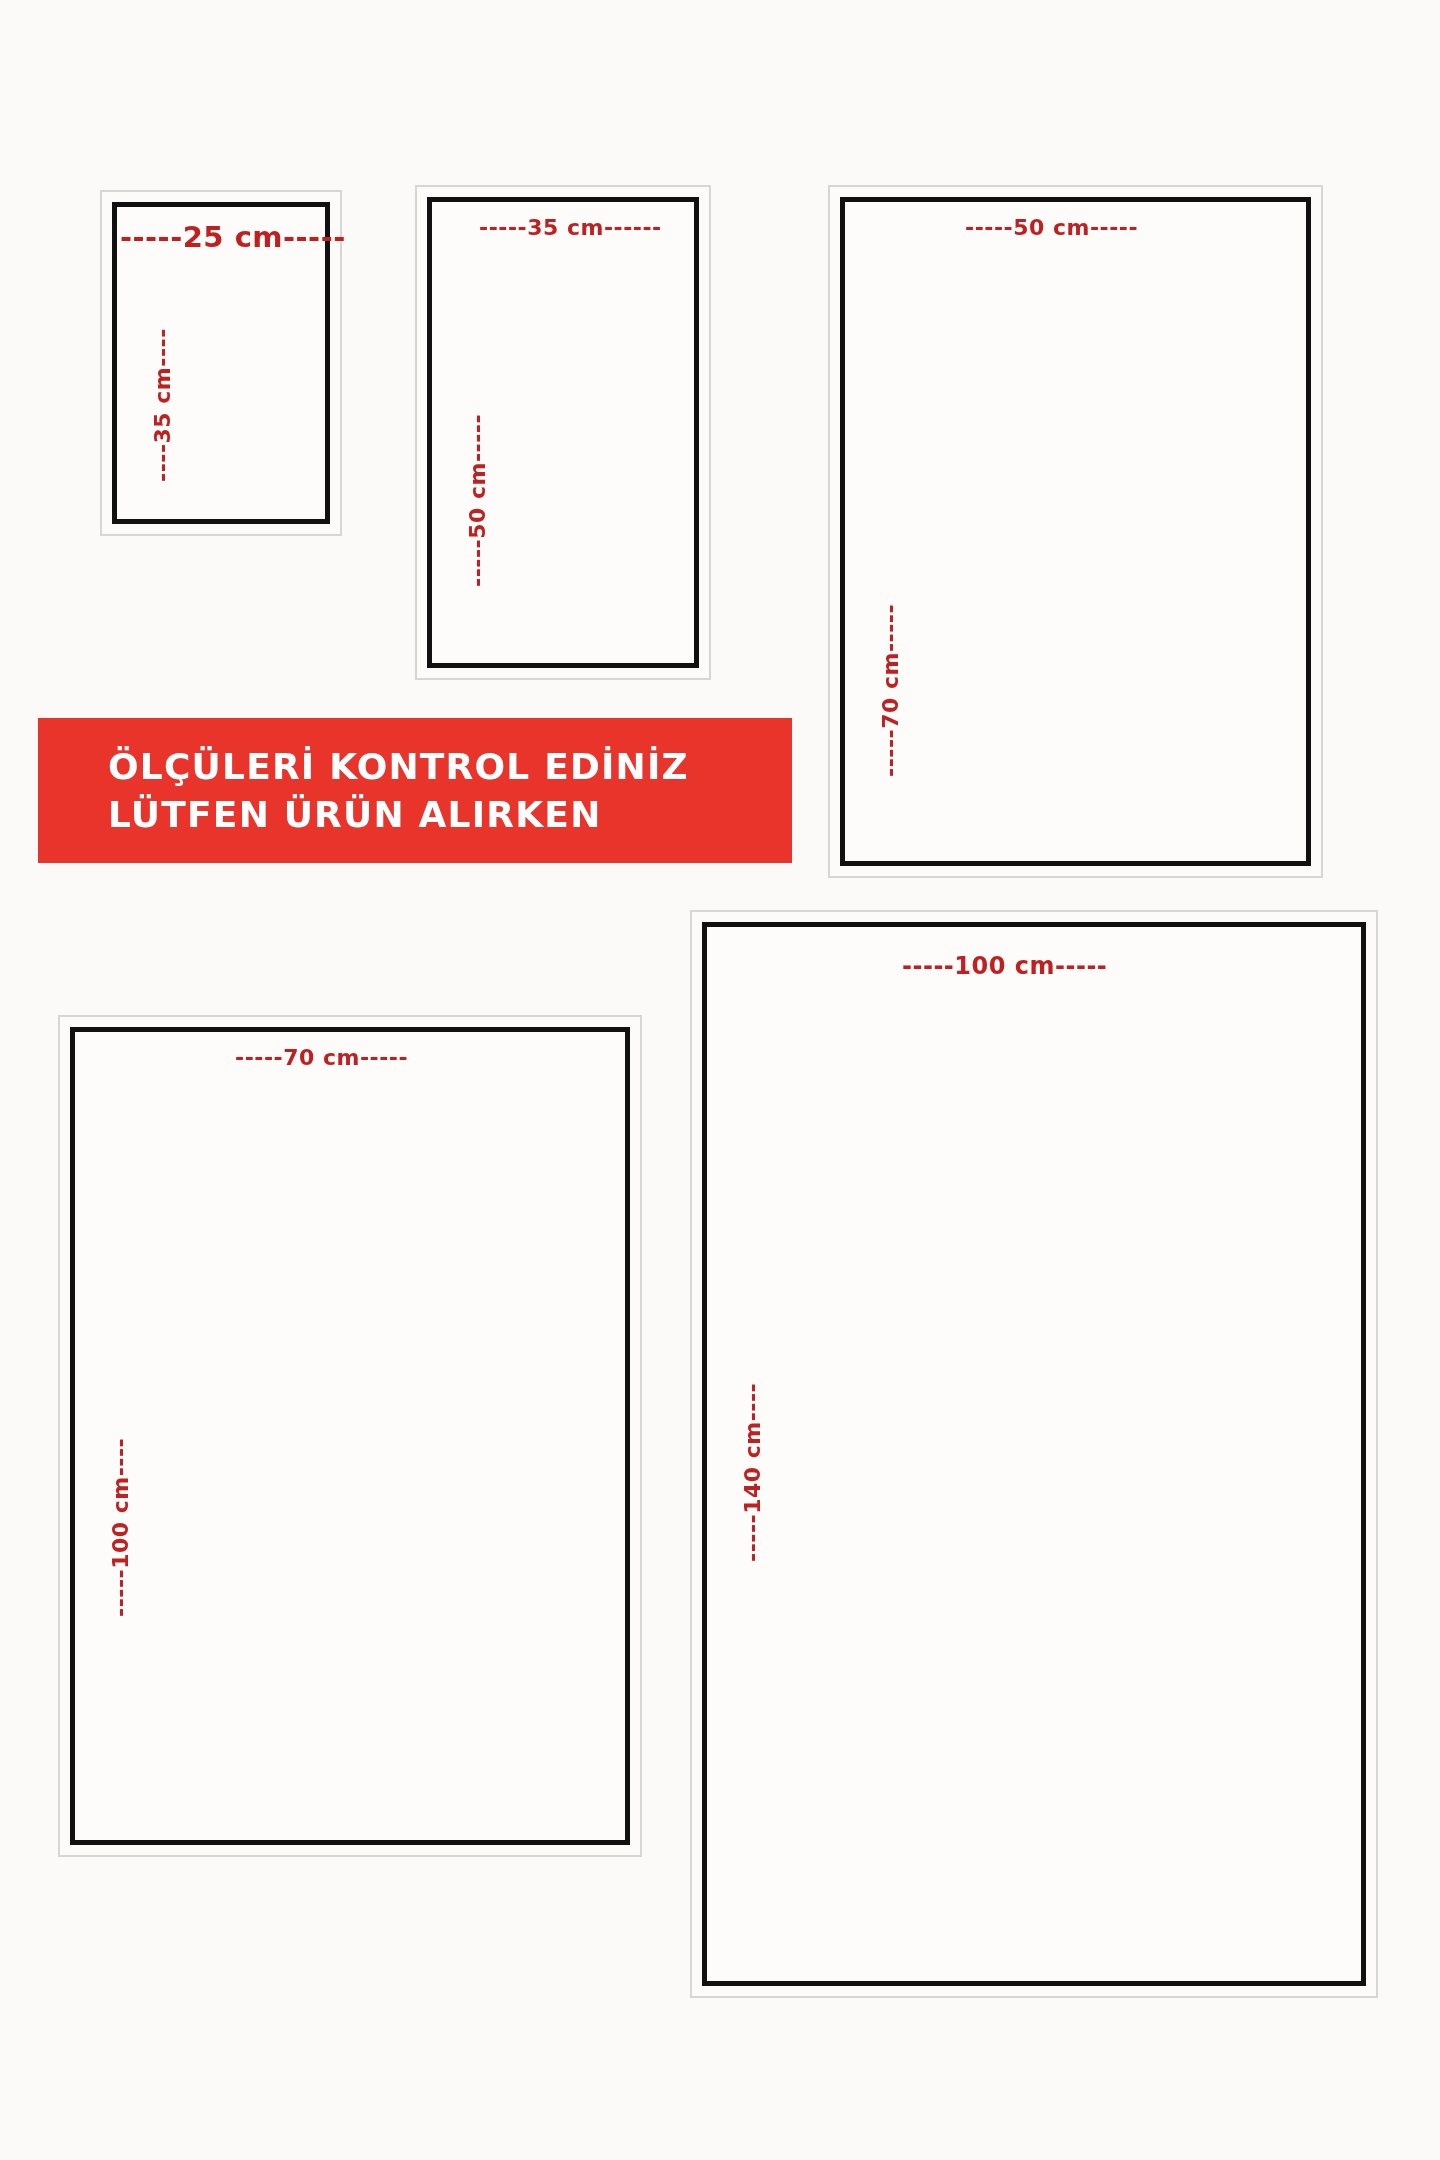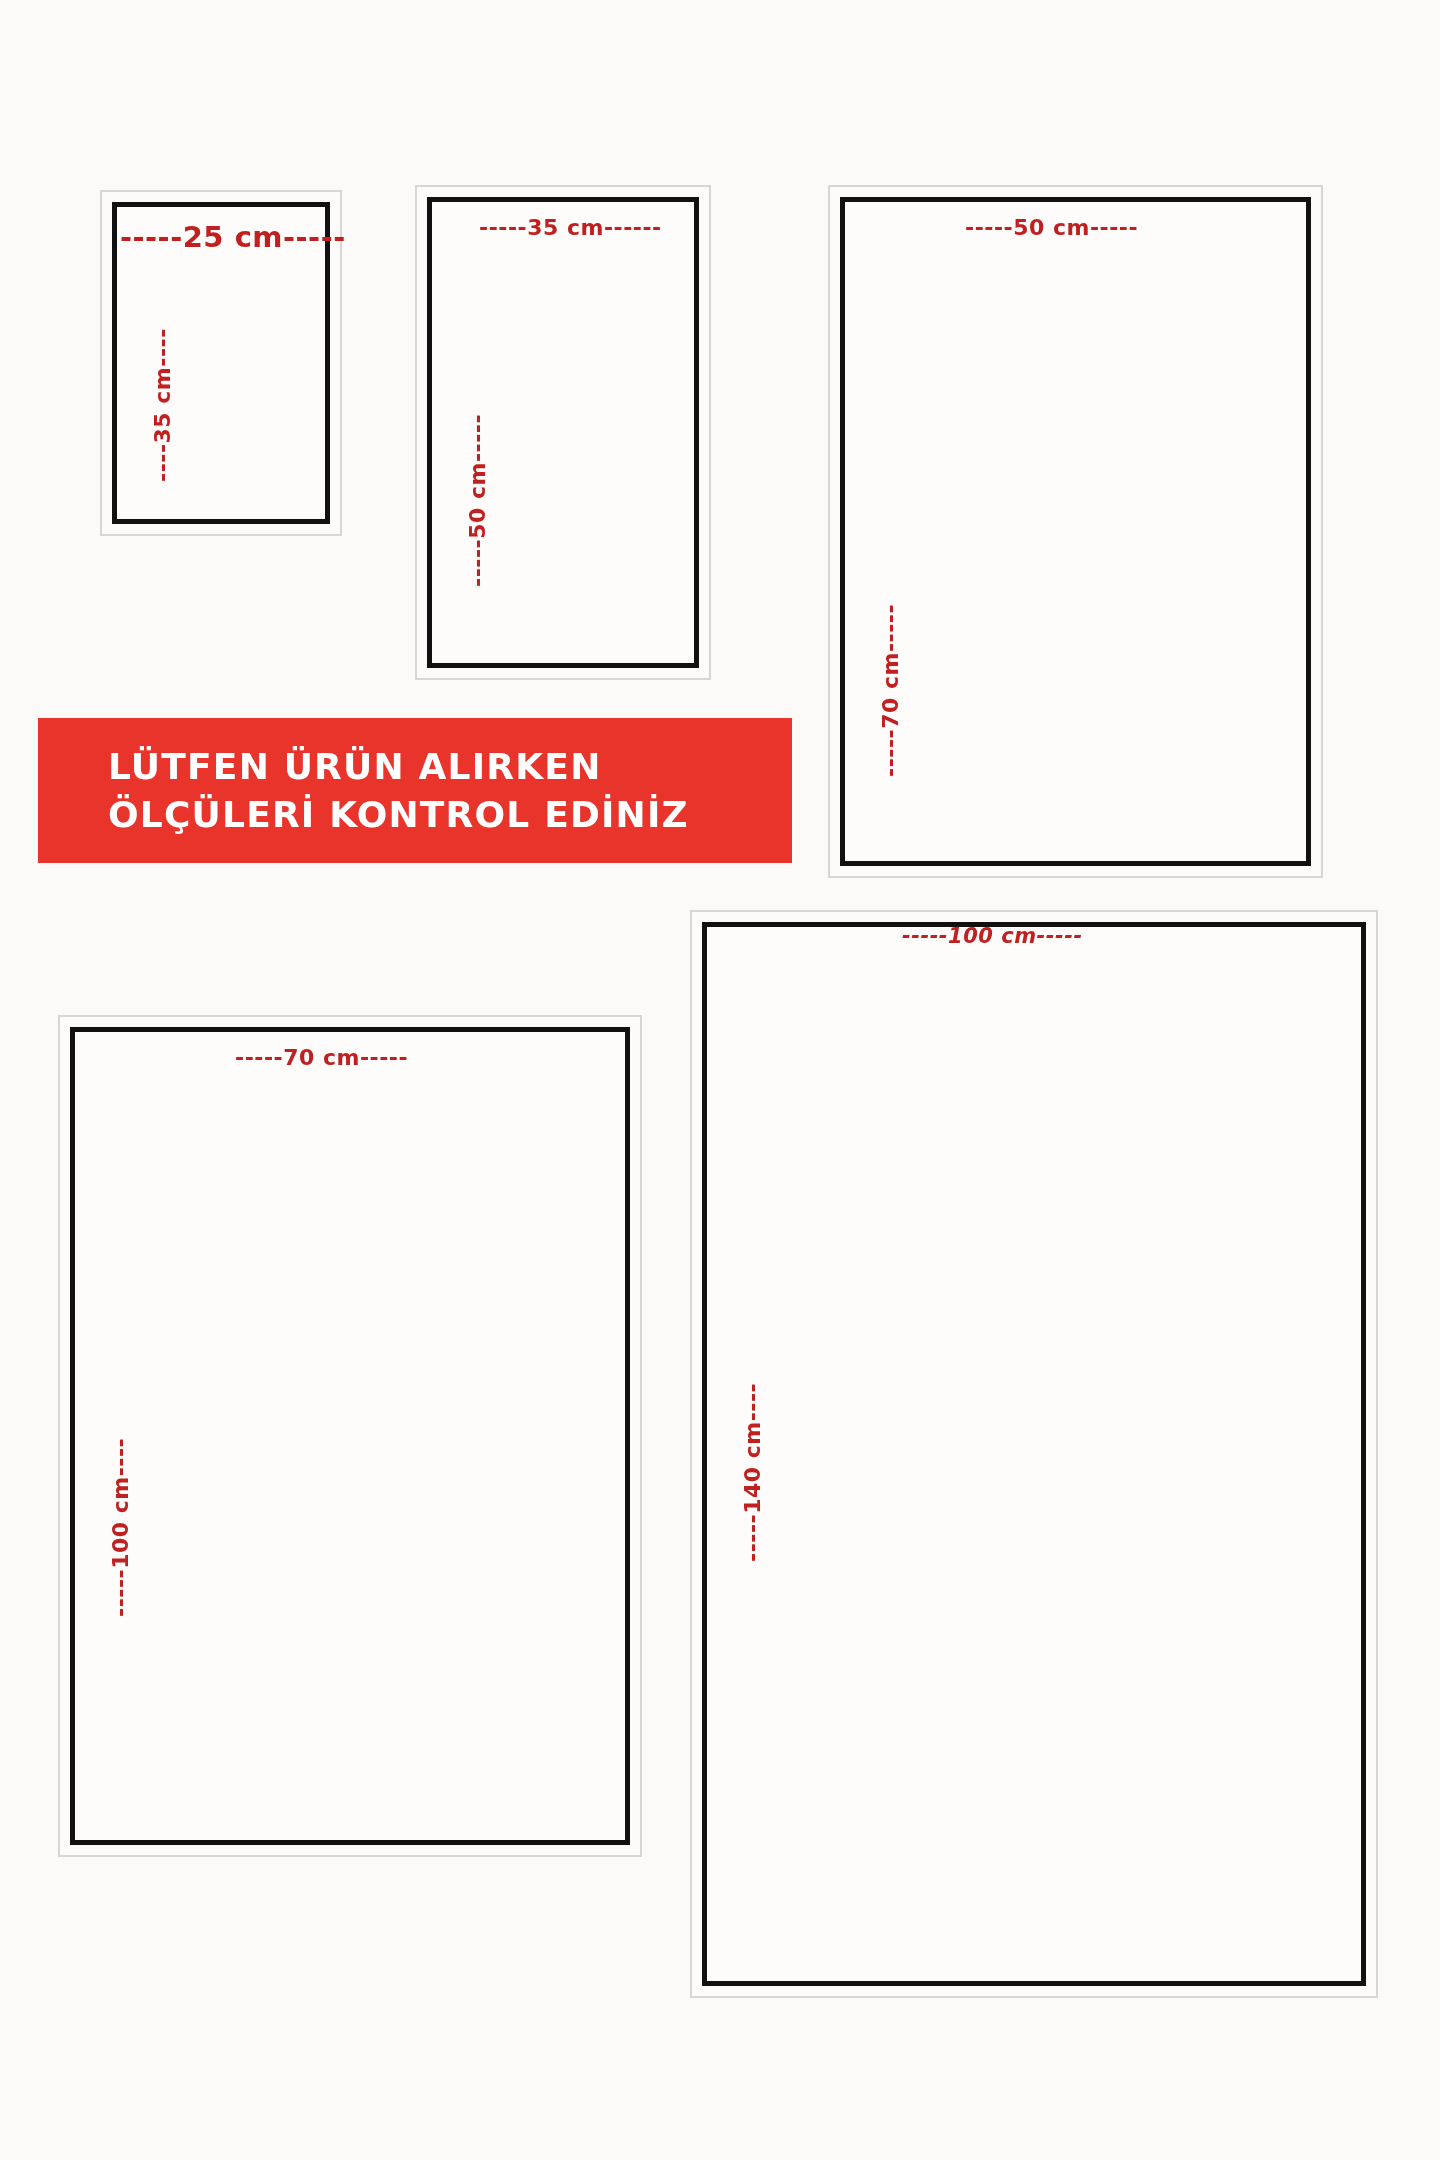--- a/index.html
+++ b/index.html
@@ -106,22 +106,22 @@
   </div>
 
   <div class="frame" style="left:58px; top:1015px; width:584px; height:842px;">
     <div class="inner"></div>
     <div class="dim h" style="left:175px; top:28px; font-size:22px;">-----70 cm-----</div>
     <div class="dim v" style="left:48px; top:600px; font-size:22px;">-----100 cm----</div>
   </div>
 
   <div class="frame" style="left:690px; top:910px; width:688px; height:1088px;">
     <div class="inner"></div>
-    <div class="dim h" style="left:210px; top:12px; font-size:21px;font-style:italic;">-----100 cm-----</div>
+    <div class="dim h" style="left:210px; top:40px; font-size:24px;">-----100 cm-----</div>
     <div class="dim v" style="left:48px; top:650px; font-size:22px;">-----140 cm----</div>
   </div>
 
   <div id="warning-banner">
+    <div class="line">ÖLÇÜLERİ KONTROL EDİNİZ</div>
     <div class="line">LÜTFEN ÜRÜN ALIRKEN</div>
-    <div class="line">ÖLÇÜLERİ KONTROL EDİNİZ</div>
   </div>
 
 </div>
 
 </body></html>

